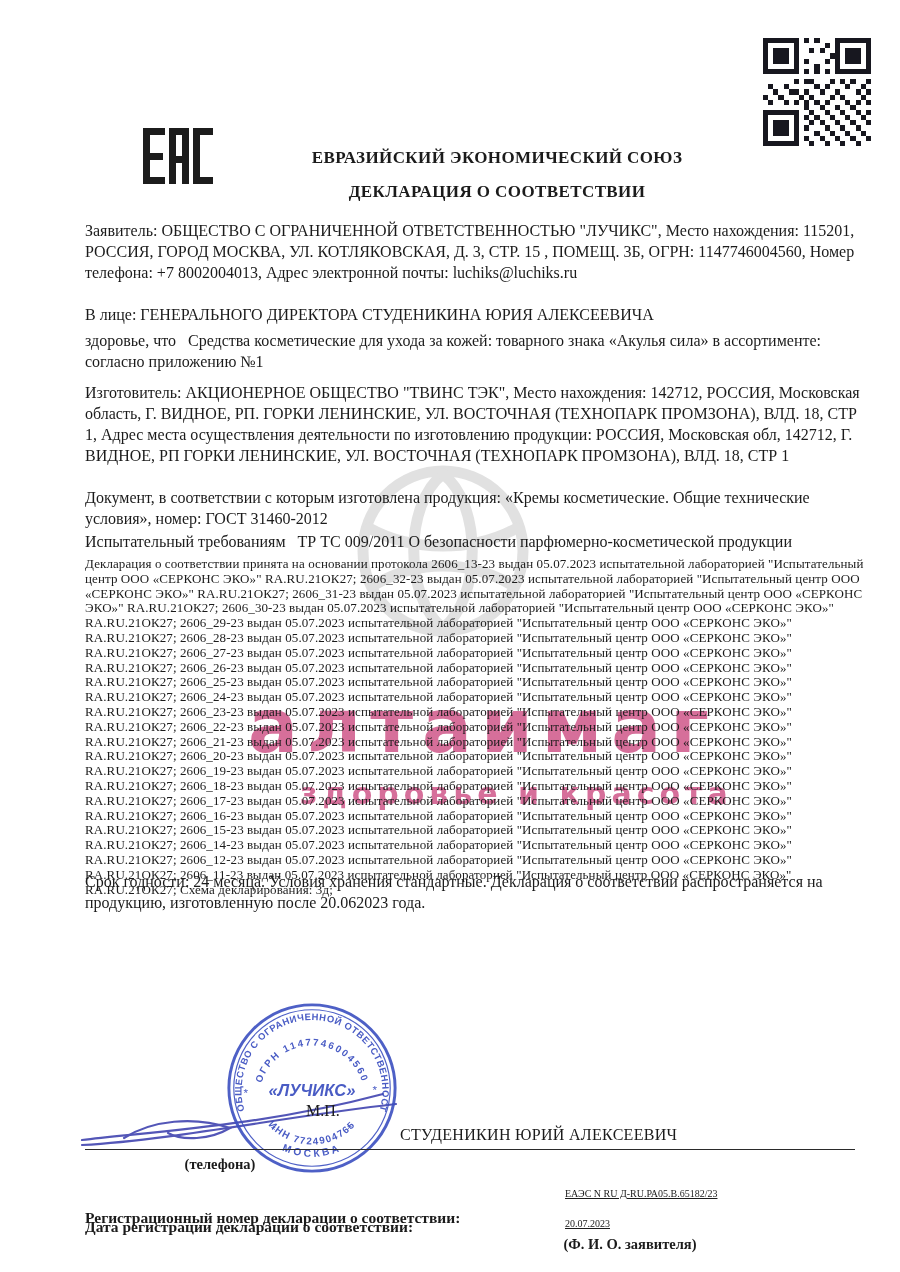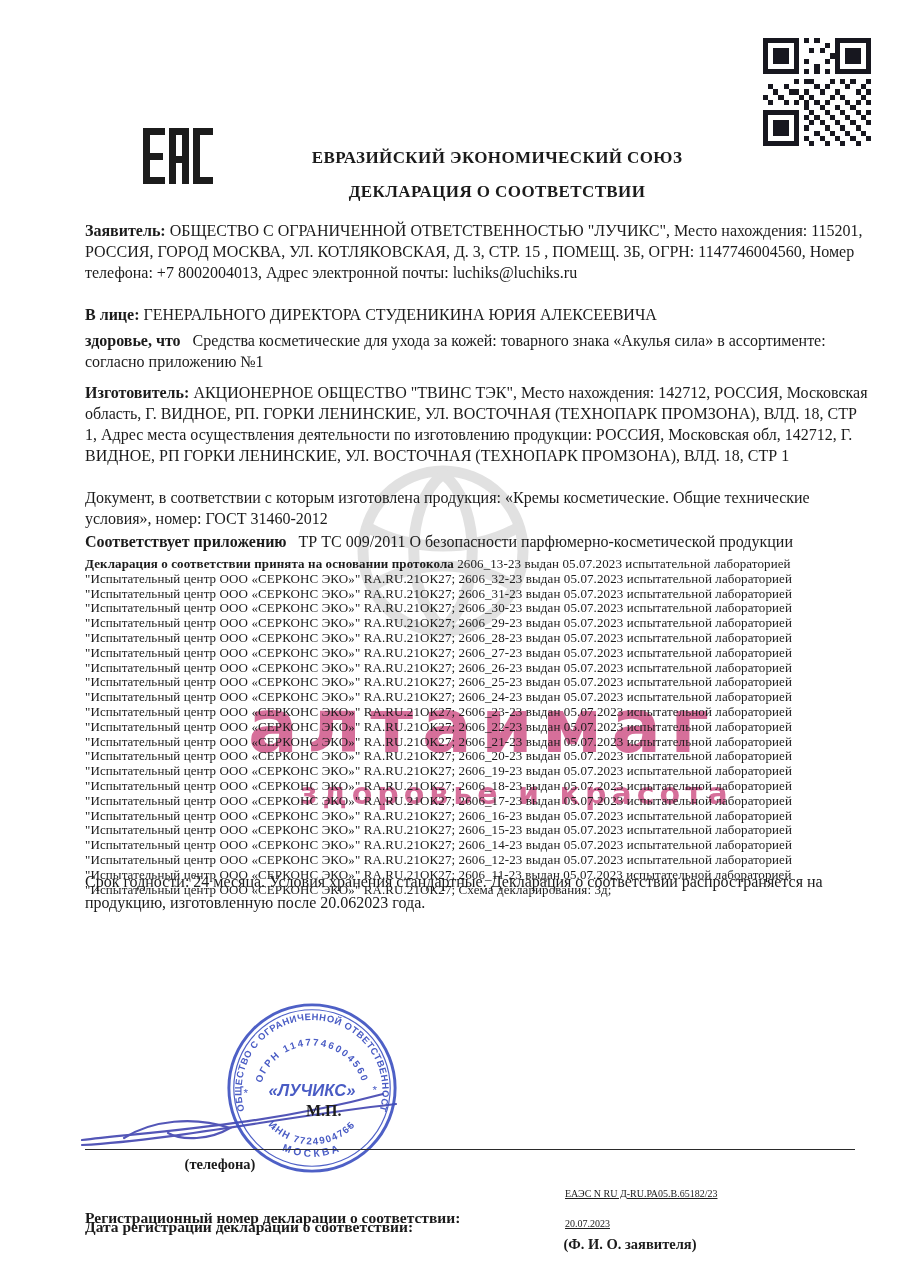--- a/index.html
+++ b/index.html
@@ -1,19 +1,19 @@
 <!DOCTYPE html>
 <html><head>
 <meta charset="utf-8">
 <style>
   html,body{margin:0;padding:0;background:#e9e9e9;}
   .page{position:relative;width:900px;height:1272px;background:#ffffff;margin:0 auto;
         font-family:"Liberation Serif",serif;color:#1b1b1b;overflow:hidden;}
   .abs{position:absolute;}
-  .b{font-weight:bold;}
+  .b{font-weight:normal;}
   .body-text{font-size:16px;line-height:21px;}
   .titles{left:92px;width:810px;text-align:center;font-weight:bold;font-size:17px;letter-spacing:.4px;}
   .para{left:85px;width:786px;}
   .dense{font-size:13px;line-height:14.8px;letter-spacing:.1px;width:784px;}
   .wm-text{font-family:"DejaVu Sans",sans-serif;font-weight:bold;color:#be185d;opacity:.62;white-space:nowrap;}
   .label-col{font-weight:bold;font-size:15.5px;}
   .value-col{font-size:10px;text-decoration:underline;}
   .sig-caption{font-weight:bold;font-size:14.5px;text-align:center;}
   .rule{height:0;border-top:1.6px solid #2a2a2a;}
   .name-line{font-size:16px;letter-spacing:.3px;}
@@ -83,21 +83,21 @@
   <div class="abs para body-text" style="top:382px;">
     <span class="b">Изготовитель:</span>
     <span>АКЦИОНЕРНОЕ ОБЩЕСТВО "ТВИНС ТЭК", Место нахождения: 142712, РОССИЯ, Московская область, Г. ВИДНОЕ, РП. ГОРКИ ЛЕНИНСКИЕ, УЛ. ВОСТОЧНАЯ (ТЕХНОПАРК ПРОМЗОНА), ВЛД. 18, СТР 1, Адрес места осуществления деятельности по изготовлению продукции: РОССИЯ, Московская обл, 142712, Г. ВИДНОЕ, РП ГОРКИ ЛЕНИНСКИЕ, УЛ. ВОСТОЧНАЯ (ТЕХНОПАРК ПРОМЗОНА), ВЛД. 18, СТР 1</span>
   </div>
 
   <div class="abs para body-text" style="top:487px;">
     <span>Документ, в соответствии с которым изготовлена продукция: «Кремы косметические. Общие технические условия», номер: ГОСТ 31460-2012</span>
   </div>
 
   <div class="abs para body-text" style="top:531px;">
-    <span class="b gap8">Соответствует приложению</span>
+    <span class="b gap8">Испытательный требованиям</span>
     <span>ТР ТС 009/2011 О безопасности парфюмерно-косметической продукции</span>
   </div>
 
   <div class="abs para dense" style="top:557px;">
     <span class="b">Декларация о соответствии принята на основании протокола</span>
     <span>2606_13-23 выдан 05.07.2023  испытательной лабораторией "Испытательный центр ООО «СЕРКОНС ЭКО»" RA.RU.21ОК27; 2606_32-23 выдан 05.07.2023  испытательной лабораторией "Испытательный центр ООО «СЕРКОНС ЭКО»" RA.RU.21ОК27; 2606_31-23 выдан 05.07.2023  испытательной лабораторией "Испытательный центр ООО «СЕРКОНС ЭКО»" RA.RU.21ОК27; 2606_30-23 выдан 05.07.2023  испытательной лабораторией "Испытательный центр ООО «СЕРКОНС ЭКО»" RA.RU.21ОК27; 2606_29-23 выдан 05.07.2023  испытательной лабораторией "Испытательный центр ООО «СЕРКОНС ЭКО»" RA.RU.21ОК27; 2606_28-23 выдан 05.07.2023  испытательной лабораторией "Испытательный центр ООО «СЕРКОНС ЭКО»" RA.RU.21ОК27; 2606_27-23 выдан 05.07.2023  испытательной лабораторией "Испытательный центр ООО «СЕРКОНС ЭКО»" RA.RU.21ОК27; 2606_26-23 выдан 05.07.2023  испытательной лабораторией "Испытательный центр ООО «СЕРКОНС ЭКО»" RA.RU.21ОК27; 2606_25-23 выдан 05.07.2023  испытательной лабораторией "Испытательный центр ООО «СЕРКОНС ЭКО»" RA.RU.21ОК27; 2606_24-23 выдан 05.07.2023  испытательной лабораторией "Испытательный центр ООО «СЕРКОНС ЭКО»" RA.RU.21ОК27; 2606_23-23 выдан 05.07.2023  испытательной лабораторией "Испытательный центр ООО «СЕРКОНС ЭКО»" RA.RU.21ОК27; 2606_22-23 выдан 05.07.2023  испытательной лабораторией "Испытательный центр ООО «СЕРКОНС ЭКО»" RA.RU.21ОК27; 2606_21-23 выдан 05.07.2023  испытательной лабораторией "Испытательный центр ООО «СЕРКОНС ЭКО»" RA.RU.21ОК27; 2606_20-23 выдан 05.07.2023  испытательной лабораторией "Испытательный центр ООО «СЕРКОНС ЭКО»" RA.RU.21ОК27; 2606_19-23 выдан 05.07.2023  испытательной лабораторией "Испытательный центр ООО «СЕРКОНС ЭКО»" RA.RU.21ОК27; 2606_18-23 выдан 05.07.2023  испытательной лабораторией "Испытательный центр ООО «СЕРКОНС ЭКО»" RA.RU.21ОК27; 2606_17-23 выдан 05.07.2023  испытательной лабораторией "Испытательный центр ООО «СЕРКОНС ЭКО»" RA.RU.21ОК27; 2606_16-23 выдан 05.07.2023  испытательной лабораторией "Испытательный центр ООО «СЕРКОНС ЭКО»" RA.RU.21ОК27; 2606_15-23 выдан 05.07.2023  испытательной лабораторией "Испытательный центр ООО «СЕРКОНС ЭКО»" RA.RU.21ОК27; 2606_14-23 выдан 05.07.2023  испытательной лабораторией "Испытательный центр ООО «СЕРКОНС ЭКО»" RA.RU.21ОК27; 2606_12-23 выдан 05.07.2023  испытательной лабораторией "Испытательный центр ООО «СЕРКОНС ЭКО»" RA.RU.21ОК27; 2606_11-23 выдан 05.07.2023  испытательной лабораторией "Испытательный центр ООО «СЕРКОНС ЭКО»" RA.RU.21ОК27;</span>
     <span>Схема декларирования: 3д;</span>
   </div>
 
   <div class="abs para body-text" style="top:871px;">
@@ -140,20 +140,21 @@
       </text>
       <text x="20" y="99" font-size="12">*</text>
       <text x="152" y="96" font-size="12">*</text>
       <text x="48" y="137" font-size="12">*</text>
       <text x="126" y="136" font-size="12">*</text>
     </g>
   </svg>
 
   <div class="abs b" style="left:306px;top:1102px;font-size:16px;">М.П.</div>
 
+  <div class="abs name-line" style="left:400px;top:1126px;">СТУДЕНИКИН ЮРИЙ АЛЕКСЕЕВИЧ</div>
 
   <div class="abs rule" style="left:85px;top:1149px;width:770px;"></div>
 
   <div class="abs sig-caption" style="left:145px;top:1156px;width:150px;">(телефона)</div>
   <div class="abs sig-caption" style="left:515px;top:1200px;width:230px;margin-top:36px;">(Ф. И. О. заявителя)</div>
 
   <div class="abs label-col" style="left:85px;top:1188px;margin-top:21px;">Регистрационный номер декларации о соответствии:</div>
   <div class="abs value-col" style="left:565px;top:1188px;">ЕАЭС N RU Д-RU.РА05.В.65182/23</div>
   <div class="abs label-col" style="left:85px;top:1218px;">Дата регистрации декларации о соответствии:</div>
   <div class="abs value-col" style="left:565px;top:1218px;">20.07.2023</div>

